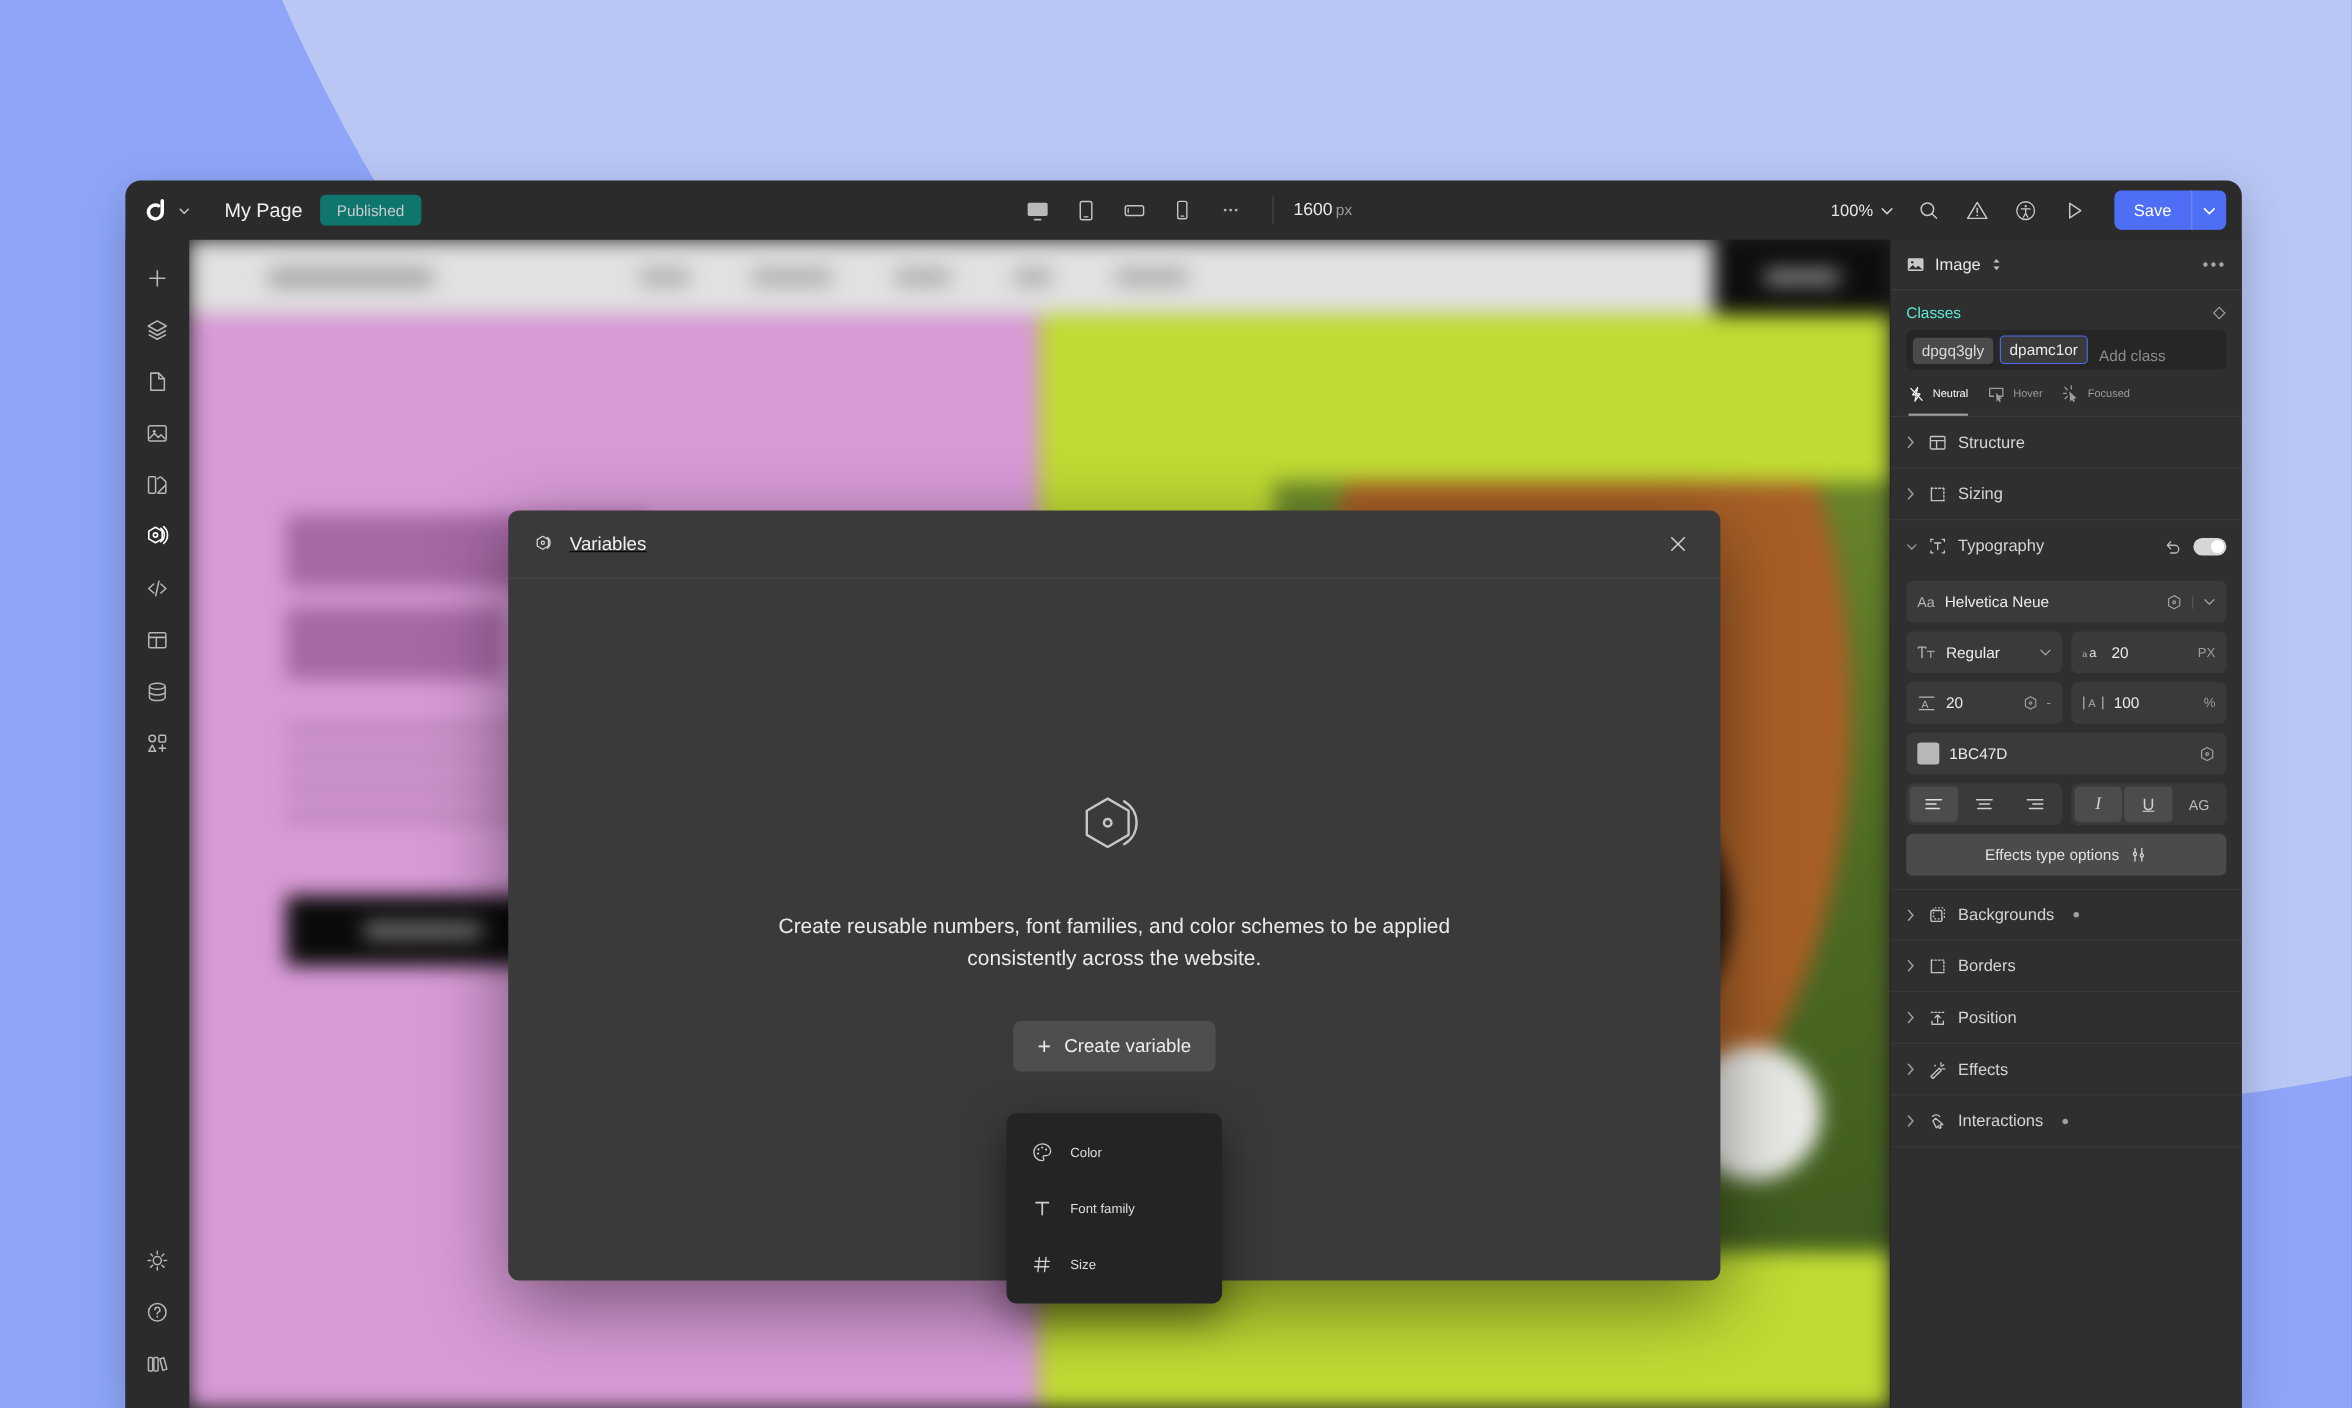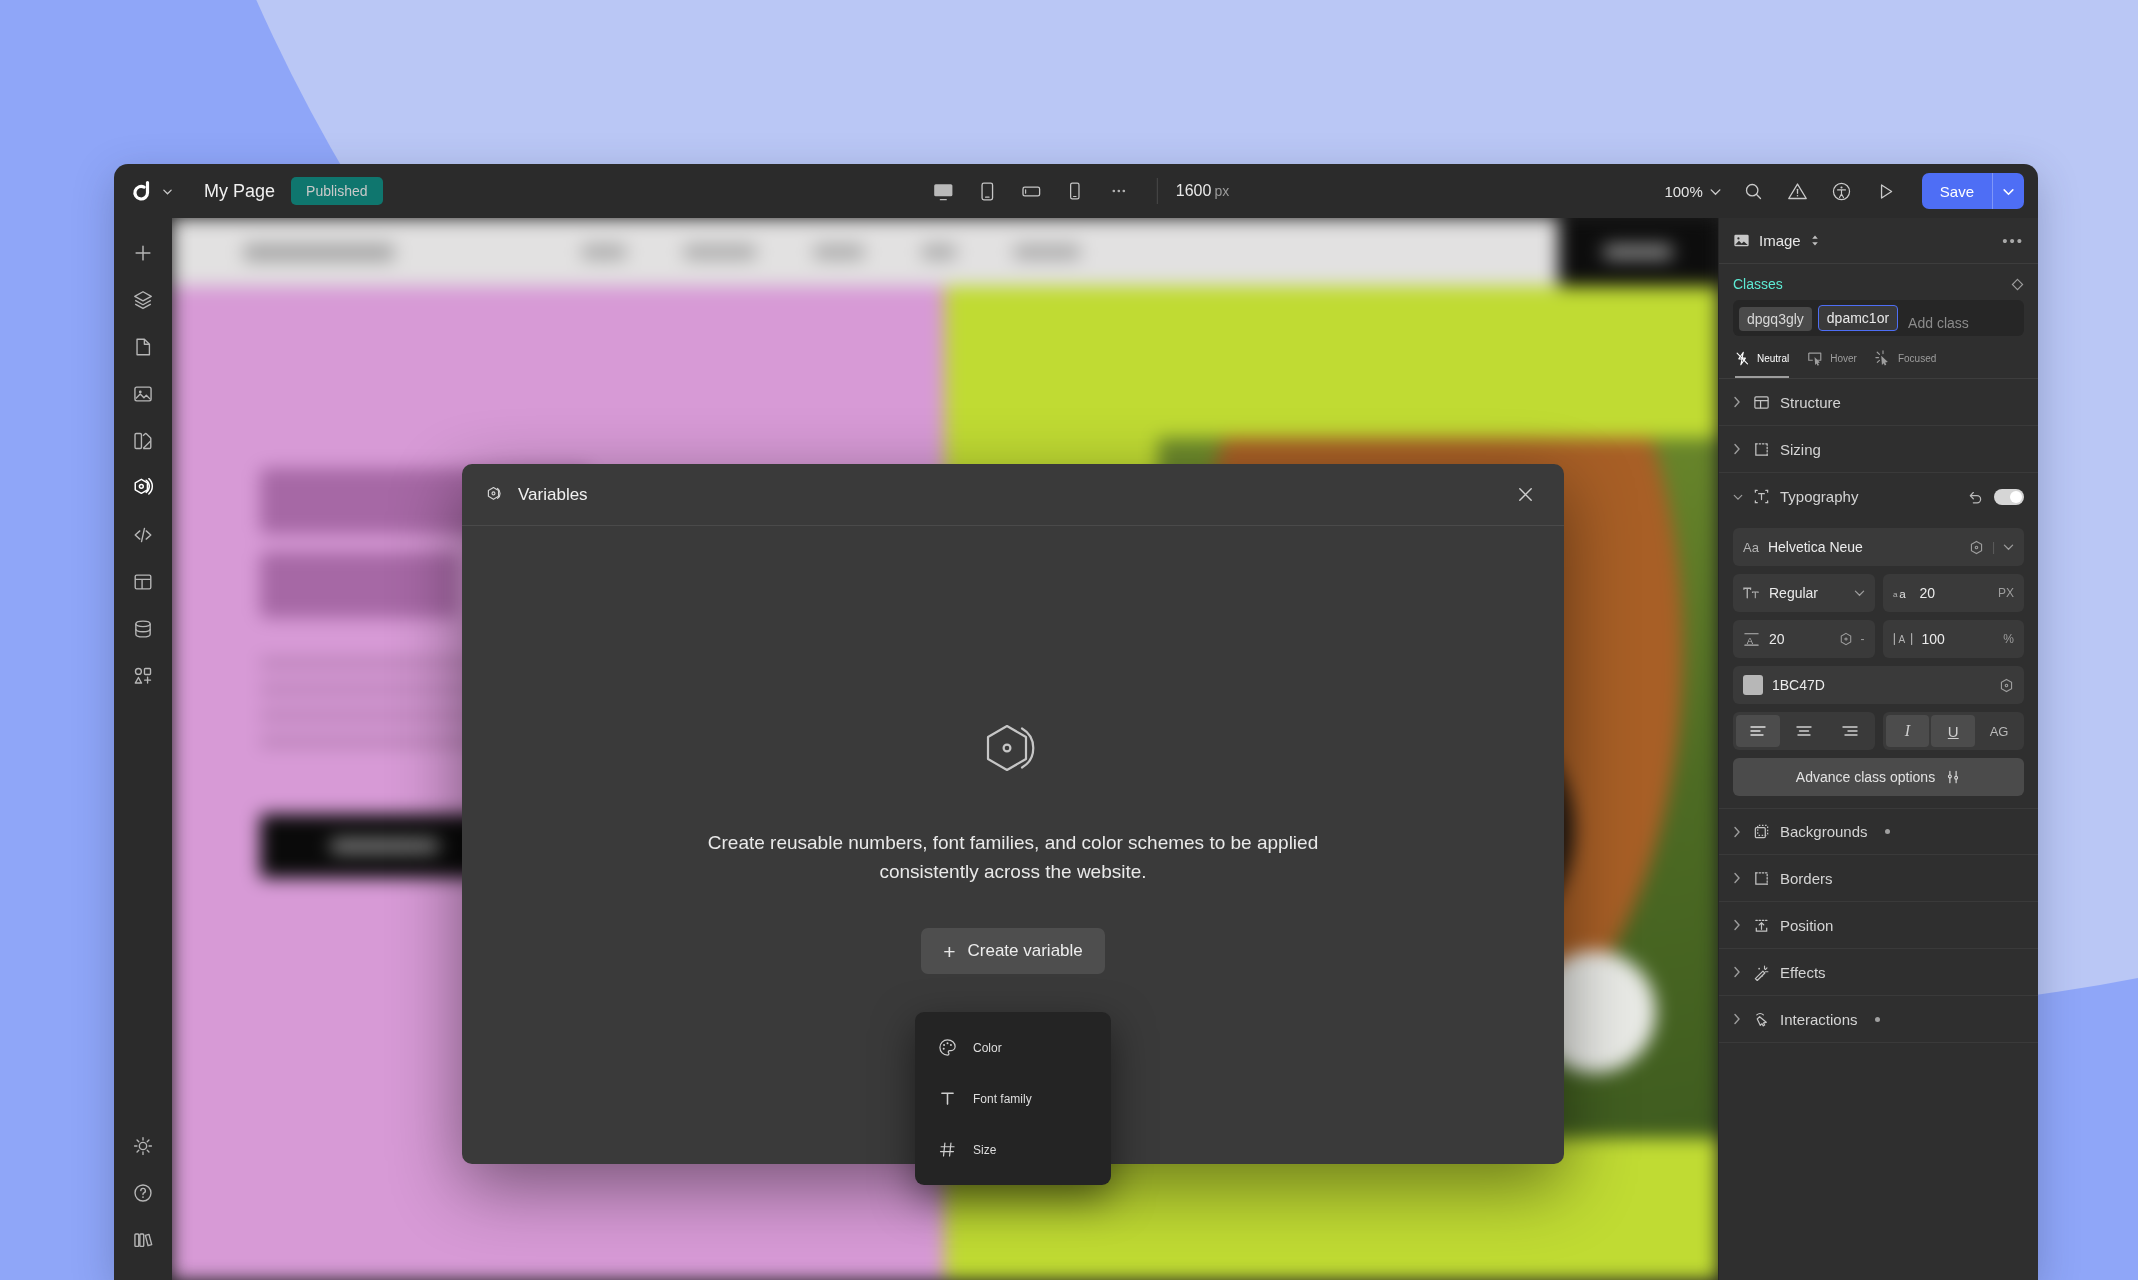--- a/index.html
+++ b/index.html
@@ -149,20 +149,21 @@
     position: absolute; left: 290px; top: 246px;
     width: 1102px; height: 700px;
     background: #3a3a3a; border-radius: 10px;
     box-shadow: 0 22px 70px rgba(0,0,0,.45);
     display: flex; flex-direction: column; overflow: visible;
   }
   .modal-head {
     height: 62px; flex: 0 0 62px;
     display: flex; align-items: center; padding: 0 22px;
     border-bottom: 1px solid #4a4a4a;
+    text-decoration: underline;
   }
   .modal-title { font-size: 17px; color: #f0f0f0; margin-left: 12px; }
   .modal-x { margin-left: auto; color: #cfcfcf; width: 34px; height: 34px;
     display:flex; align-items:center; justify-content:center; border-radius: 6px; }
   .modal-body {
     flex: 1; display: flex; flex-direction: column;
     align-items: center; justify-content: center; position: relative;
   }
   .empty-hex { margin-bottom: 34px; color: #c6c6c6; }
   .empty-text {
@@ -812,21 +813,21 @@
             <div class="seg-btn on">
               <span style="text-decoration:underline;font-size:15px">U</span>
             </div>
             <div class="seg-btn">
               <span style="font-size:13px;color:#b9b9b9">AG</span>
             </div>
           </div>
         </div>
 
         <div class="adv-btn">
-          <span>Advance class options</span>
+          <span>Effects type options</span>
           <span>
             <svg width="16" height="16" viewBox="0 0 18 18">
                 <path d="M5.5 2.5v4M5.5 10v5.5M12.5 2.5v5.5M12.5 11.5v4" stroke="#dcdcdc" stroke-width="1.3" stroke-linecap="round"></path>
                 <circle cx="5.5" cy="8.3" r="1.6" fill="none" stroke="#dcdcdc" stroke-width="1.3"></circle>
                 <circle cx="12.5" cy="9.8" r="1.6" fill="none" stroke="#dcdcdc" stroke-width="1.3"></circle>
               </svg>
           </span>
         </div>
       </div>
 

